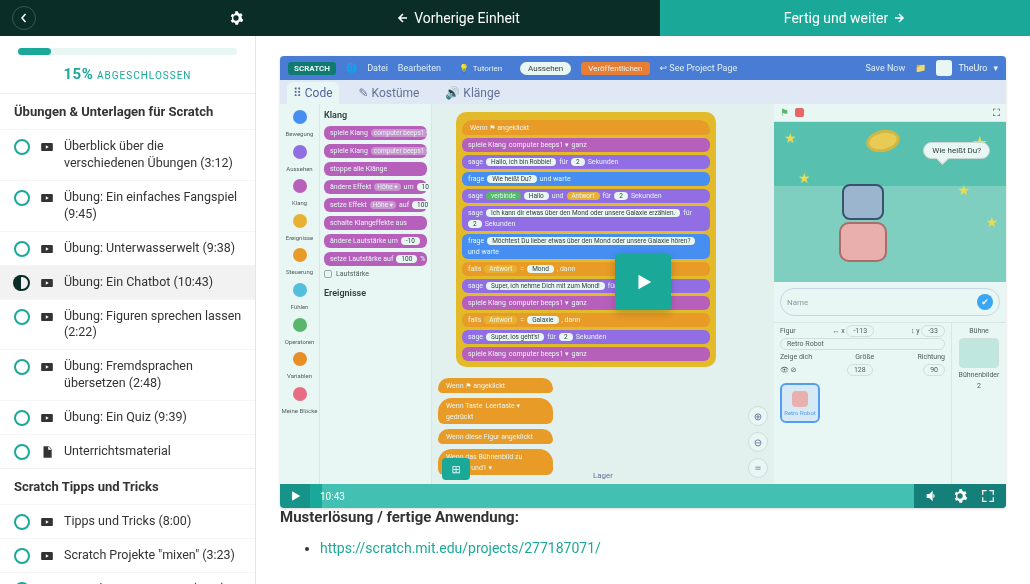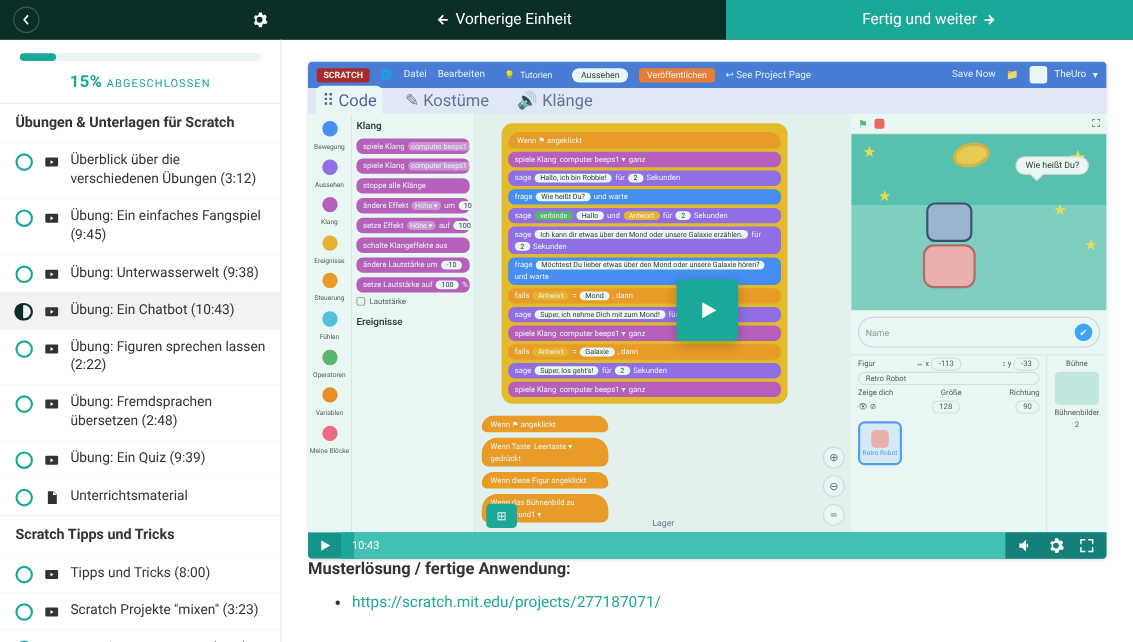--- a/index.html
+++ b/index.html
@@ -26,29 +26,29 @@
 .item.active .status { border: 2px solid #0b2d27; position: relative; }
 .item.active .status::after { content: ""; position: absolute; inset: 2px; background: #0b2d27; border-radius: 50%; transform: scale(.55); transform-origin: center; left: 0; }
 .item.active .status::after { left: -3px; right: auto; width: 8px; height: 16px; top: -2px; border-radius: 8px 0 0 8px; transform: none; }
 .item .icon { width: 14px; height: 14px; color: #333; flex-shrink: 0; margin-top: 2px; }
 .item .label { font-size: 12.5px; color: #333; line-height: 1.35; }
 .sidebar::-webkit-scrollbar { width: 8px; }
 .sidebar::-webkit-scrollbar-thumb { background: #cfcfcf; border-radius: 4px; }
 .main { flex: 1; height: 100%; overflow-y: auto; padding: 20px 24px; }
 .video { width: 100%; height: 452px; border-radius: 4px; position: relative; overflow: hidden; box-shadow: 0 1px 3px rgba(0,0,0,.15); background: #fff; }
 .v-menubar { height: 24px; background: #4d78dd; display: flex; align-items: center; padding: 0 8px; font-size: 9px; color: #fff; gap: 10px; }
-.v-menubar .logo { background: #b91c1c; padding: 2px 6px; border-radius: 3px; font-weight: 700; font-size: 8px; }
+.v-menubar .logo { background: #0f766e; padding: 2px 6px; border-radius: 3px; font-weight: 700; font-size: 8px; }
 .v-menubar .menuitem { opacity: .95; }
 .v-menubar .chip { background: #fff; color: #333; font-size: 8px; border-radius: 9px; padding: 2px 8px; display: flex; align-items: center; }
 .v-menubar .chip.tut { background: transparent; color: #fff; gap: 4px; }
 .v-menubar .pub { background: #ff7a2c; border-radius: 3px; padding: 2px 7px; font-size: 8px; }
 .v-menubar .spacer { flex: 1; }
 .v-menubar .user { display: flex; align-items: center; gap: 6px; }
 .v-menubar .avatar { width: 16px; height: 16px; border-radius: 3px; background: #fff; }
-.v-tabs { height: 24px; background: #f5f0ff; display: flex; align-items: flex-end; padding: 0 7px; gap: 14px; font-size: 15px; color: #6d6d99; }
+.v-tabs { height: 24px; background: #f5f0ff; display: flex; align-items: flex-end; padding: 0 7px; gap: 14px; font-size: 12px; color: #6d6d99; }
 .v-tabs .tab { padding: 4px 6px; border-radius: 6px 6px 0 0; }
 .v-tabs .tab.first { background: #fff; color: #5a5aa0; }
 .v-body { display: flex; height: calc(100% - 24px - 24px - 24px); background: #fff; }
 .v-palette { width: 40px; background: #fff; border-right: 1px solid #eee; display: flex; flex-direction: column; align-items: center; padding-top: 6px; gap: 7px; }
 .v-palette .pdot { width: 14px; height: 14px; border-radius: 50%; }
 .v-palette .plabel { font-size: 6px; color: #555; text-align: center; line-height: 1.1; width: 100%; }
 .v-blocks { width: 112px; background: #fff; border-right: 1px solid #eee; padding: 6px 4px; display: flex; flex-direction: column; gap: 4px; overflow: hidden; }
 .v-blocks .cathead { font-size: 9px; font-weight: 600; color: #333; margin-bottom: 2px; }
 .v-blocks .cathead2 { font-size: 9px; font-weight: 600; color: #333; margin: 6px 0 2px; }
 .bblock { border-radius: 6px; padding: 3px 6px; font-size: 7px; color: #fff; display: flex; align-items: center; gap: 3px; white-space: nowrap; }

